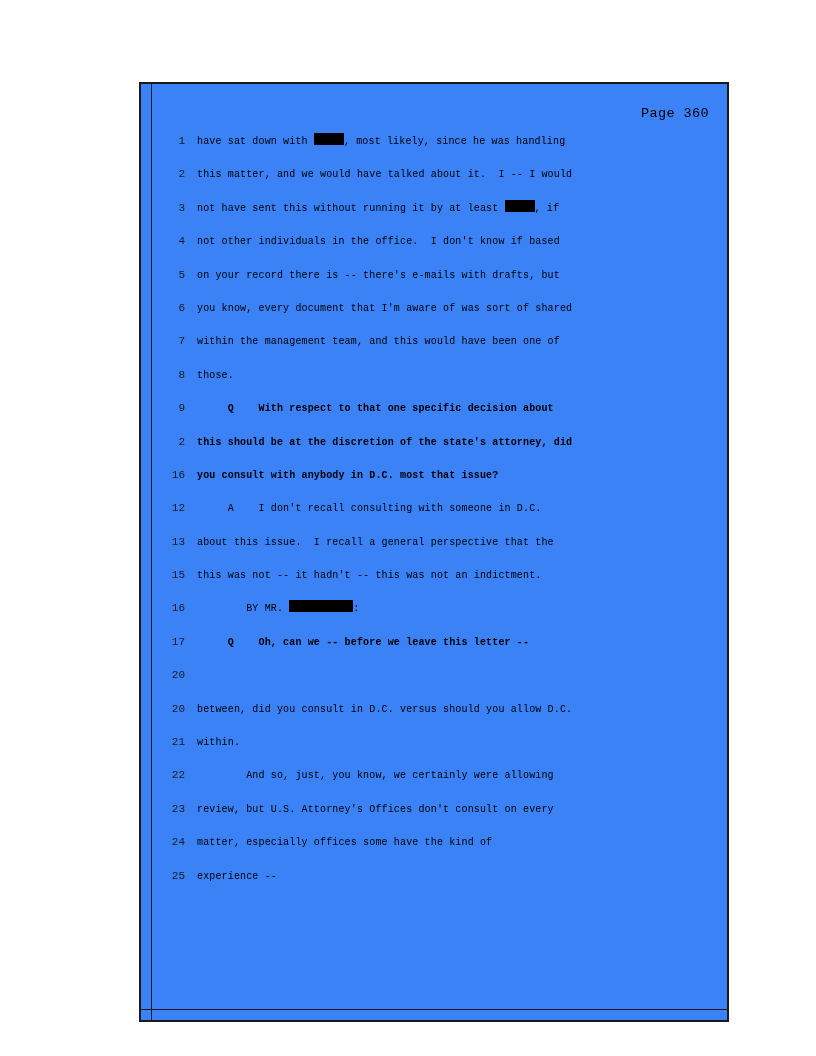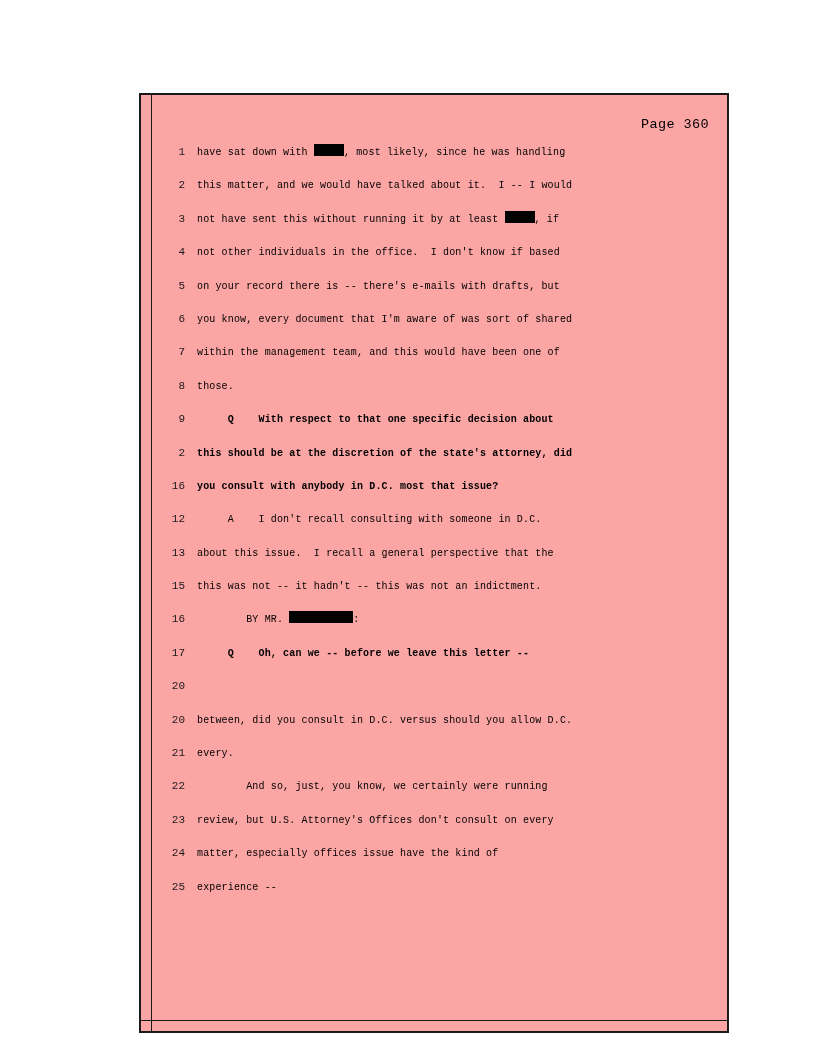--- a/index.html
+++ b/index.html
@@ -20,25 +20,25 @@
     left: 0;
     top: 0;
     width: 816px;
     height: 1056px;
     background: #ffffff;
   }
   
   #transcript-frame {
     position: absolute;
     left: 139px;
-    top: 93px;
+    top: 82px;
     width: 590px;
     height: 940px;
     border: 2px solid #1a1a1a;
-    background: #fca5a5;
+    background: #3b82f6;
     box-sizing: border-box;
     text-decoration: underline;
   }
   
   #left-rule {
     position: absolute;
     left: 10px;
     top: 0;
     width: 0;
     height: 100%;
@@ -179,33 +179,33 @@
         </div>
         <div class="line">
           <div class="line-num">20</div>
         </div>
         <div class="line">
           <div class="line-num">20</div>
           <div class="line-text"><span>between, did you consult in D.C. versus should you allow D.C.</span></div>
         </div>
         <div class="line">
           <div class="line-num">21</div>
-          <div class="line-text"><span>every.</span></div>
+          <div class="line-text"><span>within.</span></div>
         </div>
         <div class="line">
           <div class="line-num">22</div>
-          <div class="line-text"><span>        And so, just, you know, we certainly were running</span></div>
+          <div class="line-text"><span>        And so, just, you know, we certainly were allowing</span></div>
         </div>
         <div class="line">
           <div class="line-num">23</div>
           <div class="line-text"><span>review, but U.S. Attorney's Offices don't consult on every</span></div>
         </div>
         <div class="line">
           <div class="line-num">24</div>
-          <div class="line-text"><span>matter, especially offices issue have the kind of</span></div>
+          <div class="line-text"><span>matter, especially offices some have the kind of</span></div>
         </div>
         <div class="line">
           <div class="line-num">25</div>
           <div class="line-text"><span>experience --</span></div>
         </div>
       </div>
   </div>
 </div>
 
 </body></html>

